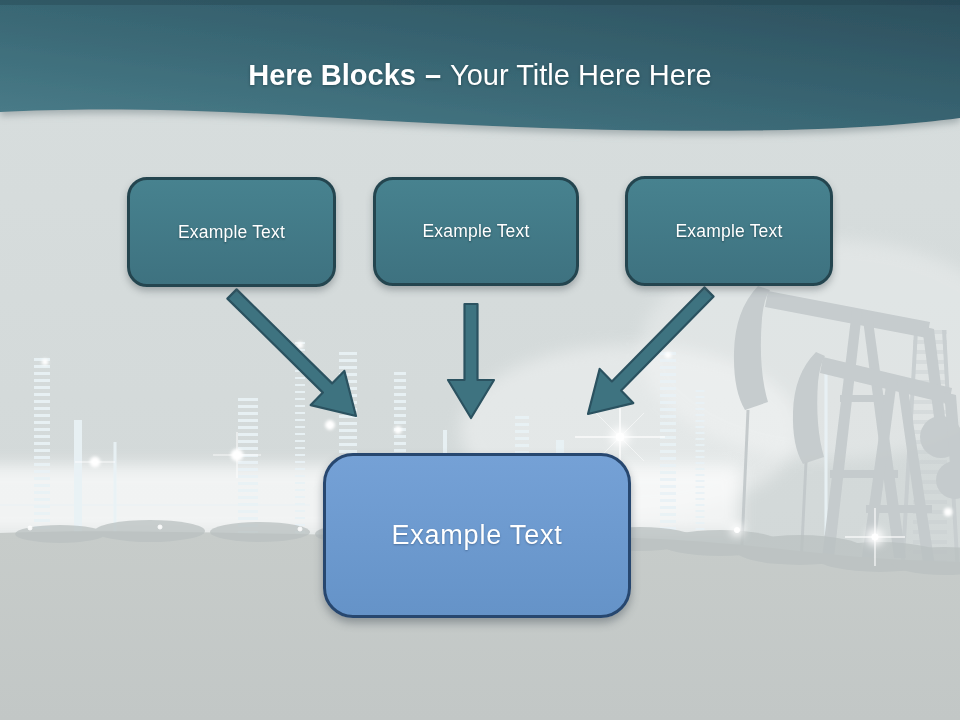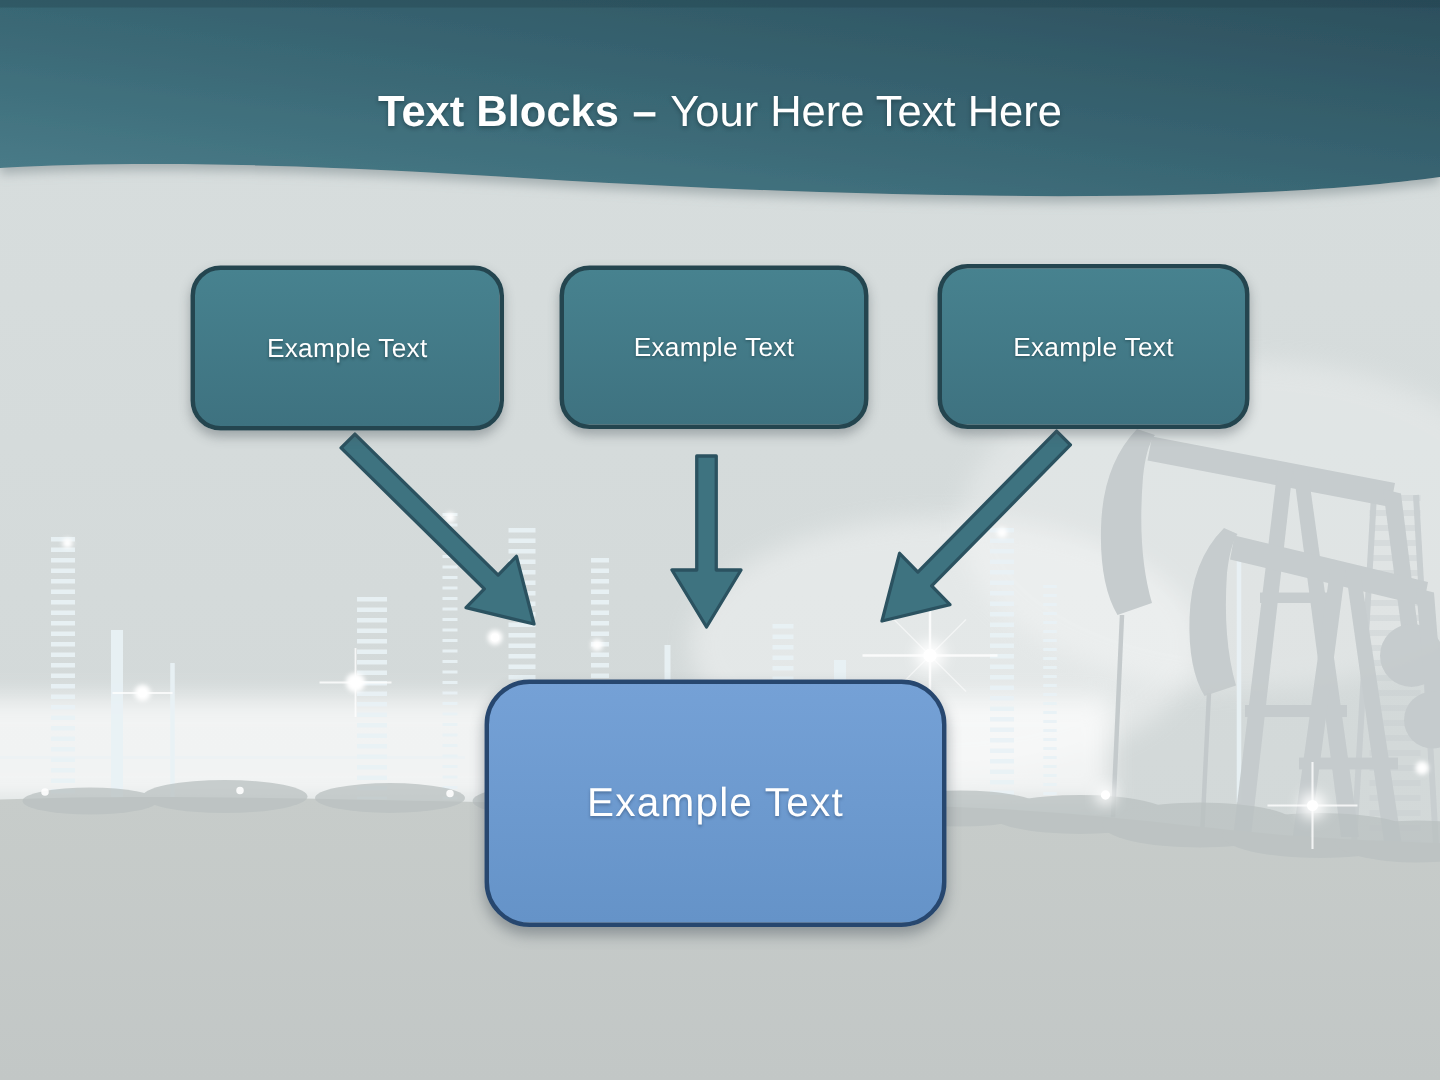--- a/index.html
+++ b/index.html
@@ -209,21 +209,21 @@
       </linearGradient>
       <filter id="waveShadow" x="-10%" y="-10%" width="120%" height="140%">
         <feDropShadow dx="0" dy="4" stdDeviation="3.5" flood-color="#8a9699" flood-opacity=".65"></feDropShadow>
       </filter>
     </defs>
     <path fill="url(#hdrGrad)" filter="url(#waveShadow)" d="M0,0 H960 V118 C912,124.5 848,129.5 752,130.5 C622,132 480,127 330,117.5 C190,108.5 80,107.5 0,112 Z"></path>
     <rect x="0" y="0" width="960" height="5" fill="#1e3d47" opacity=".3"></rect>
   </svg>
 
   <div class="title">
-    <span class="b">Text Blocks</span><span class="sep">–</span><span>Your Here Text Here</span>
+    <span class="b">Here Blocks</span><span class="sep">–</span><span>Your Title Here Here</span>
   </div>
 
   <svg class="arrows" viewBox="0 0 960 720" aria-hidden="true">
     <polygon class="arrow" points="236.6,289.4 332.1,383.4 344.3,370.9 356,416 310.7,405.1 322.9,392.6 227.4,298.6"></polygon>
     <polygon class="arrow" points="464.5,304 477.5,304 477.5,380 494,380 471,418 448,380 464.5,380"></polygon>
     <polygon class="arrow" points="704.4,287.4 611.9,381.4 599.7,368.9 588,414 633.3,403.1 621.1,390.6 713.6,296.6"></polygon>
   </svg>
 
   <div class="tblock" id="block1">
     <span>Example Text</span>

